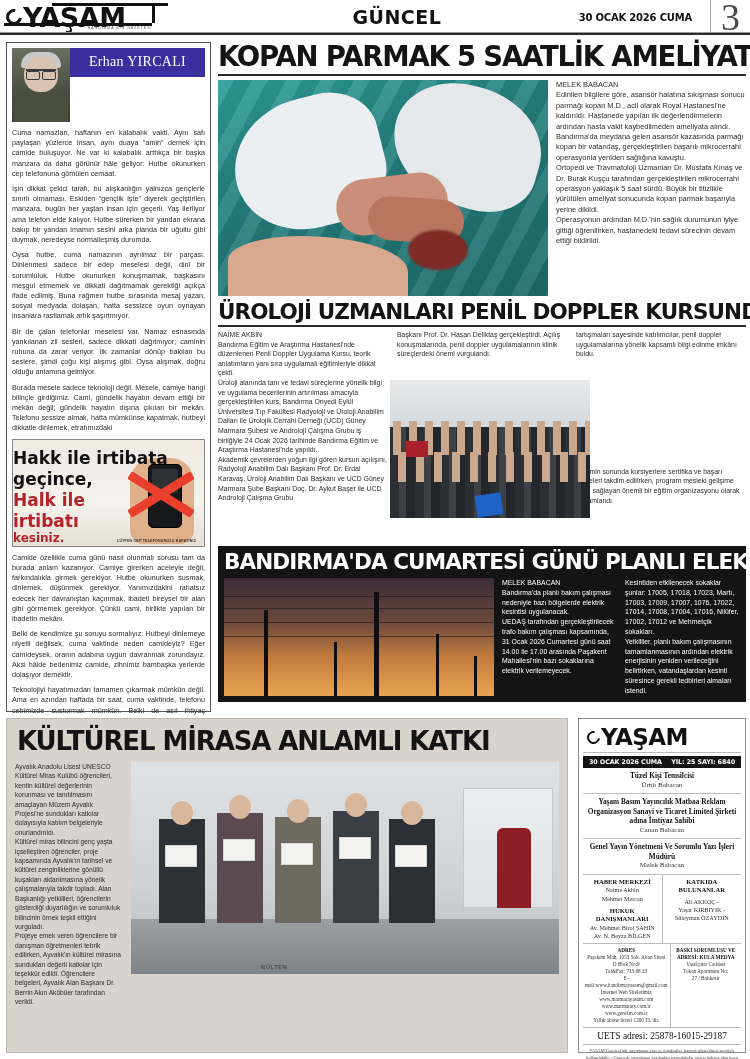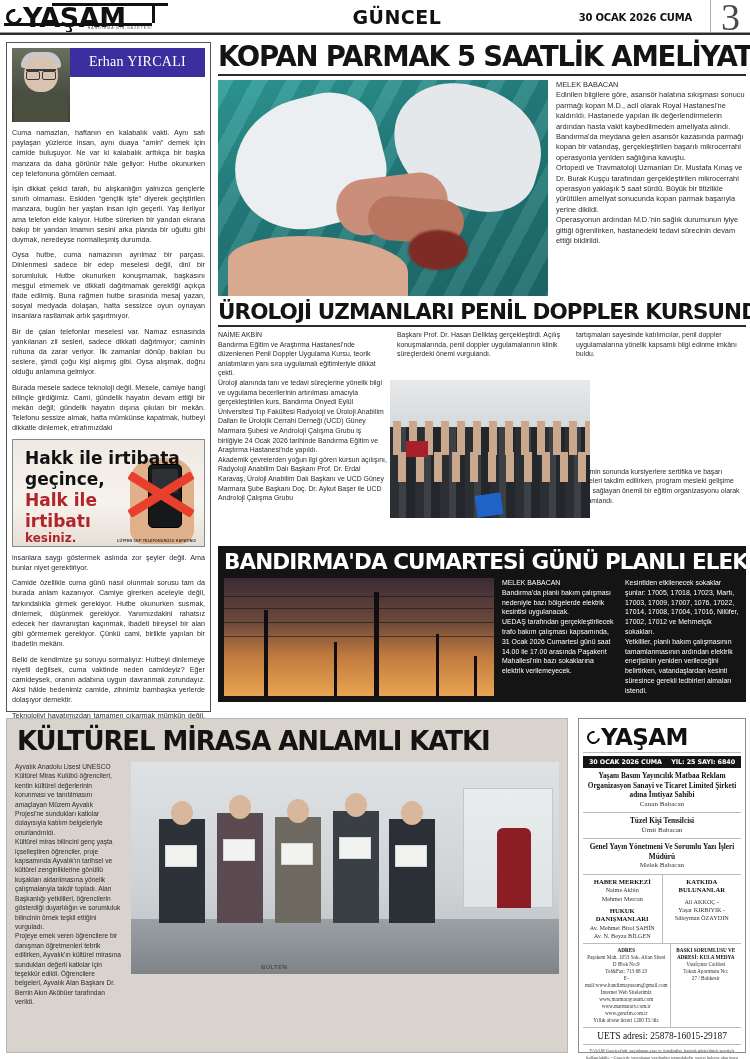--- a/index.html
+++ b/index.html
@@ -60,21 +60,21 @@
     letter-spacing: 0.3px; }
   .kicker-bar { flex:1; background:#f5c400; color:#111; text-align:center;
     font-family:"DejaVu Sans", sans-serif; font-weight:700; font-size:11px;
     line-height:14px; letter-spacing:0.2px; display:flex; flex-direction:column;
     justify-content:center; padding: 0 4px; }
   .body-text p { font-size: 7.2px; line-height: 10.2px; text-align: justify;
     color: #2b2b2b; margin-bottom: 5px; }
   .poster { width: 193px; height: 108px; margin: 4px 0 6px; position: relative;
     border: 1px solid #888; overflow: hidden;
     background: linear-gradient(#efe9e2 0%, #f6f2ec 60%, #e6dfd6 100%); }
-  .poster .ln { position:absolute; left:12px; font-family:"DejaVu Sans", sans-serif;
+  .poster .ln { position:absolute; left:0; font-family:"DejaVu Sans", sans-serif;
     font-weight:700; line-height:1; }
   .poster .l1 { top:10px; font-size:17px; color:#111; }
   .poster .l2 { top:31px; font-size:17px; color:#111; }
   .poster .l3 { top:52px; font-size:17px; color:#b5232a; }
   .poster .l4 { top:73px; font-size:17px; color:#b5232a; }
   .poster .l5 { top:92px; font-size:12px; color:#b5232a; }
   .poster .note { position:absolute; left:104px; top:99px; font-size:3.6px;
     font-weight:700; color:#333; letter-spacing:0.2px; }
   .poster .hand { position:absolute; right:10px; top:18px; width:64px; height:86px;
     background:#e0b08a; border-radius:24px 24px 14px 14px; }
@@ -245,21 +245,20 @@
       <div class="xmark"></div>
       <div class="xmark2"></div>
       <div class="ln l1">Hakk ile irtibata</div>
       <div class="ln l2">geçince,</div>
       <div class="ln l3">Halk ile</div>
       <div class="ln l4">irtibatı</div>
       <div class="ln l5">kesiniz.</div>
       <div class="note">LÜTFEN CEP TELEFONUNUZU KAPATINIZ</div>
     </div>
     <div class="body-text">
-      <p>insanlara saygı göstermek aslında zor şeyler değil. Ama bunlar niyet gerektiriyor.</p>
       <p>Camide özellikle cuma günü nasıl olunmalı sorusu tam da burada anlam kazanıyor. Camiye girerken aceleyle değil, farkındalıkla girmek gerekiyor. Hutbe okunurken susmak, dinlemek, düşünmek gerekiyor. Yanımızdakini rahatsız edecek her davranıştan kaçınmak, ibadeti bireysel bir alan gibi görmemek gerekiyor. Çünkü cami, birlikte yapılan bir ibadetin mekânı.</p>
       <p>Belki de kendimize şu soruyu sormalıyız: Hutbeyi dinlemeye niyetli değilsek, cuma vaktinde neden camideyiz? Eğer camideysek, oranın adabına uygun davranmak zorundayız. Aksi hâlde bedenimiz camide, zihnimiz bambaşka yerlerde dolaşıyor demektir.</p>
       <p>Teknolojiyi hayatımızdan tamamen çıkarmak mümkün değil. Ama en azından haftada bir saat, cuma vaktinde, telefonu cebimizde susturmak mümkün. Belki de asıl ihtiyaç duyduğumuz şey, biraz sessizlik ve biraz dikkat. Hem kendimize hem de bulunduğumuz mekâna karşı.</p>
     </div>
   </div>
 
   <div class="art1">
     <div class="hl-xl">KOPAN PARMAK 5 SAATLİK AMELİYATLA KURTARILDI</div>
     <div class="art1-rule"></div>
     <div class="art1-body">
@@ -383,26 +382,26 @@
   <div class="imprint">
     <div class="imp-logo">
       <div class="logo-moon"></div>
       <div class="logo-text">YAŞAM</div>
     </div>
     <div class="imp-bar">
       <span>30 OCAK 2026 CUMA</span>
       <span>YIL: 25   SAYI: 6840</span>
     </div>
     <div class="imp-cell">
+      <div class="t">Tüzel Kişi Temsilcisi</div>
+      <div class="v">Ümit Babacan</div>
+    </div>
+    <div class="imp-cell">
       <div class="t">Yaşam Basım Yayıncılık Matbaa Reklam Organizasyon Sanayi ve Ticaret Limited Şirketi adına İmtiyaz Sahibi</div>
       <div class="v">Canan Babacan</div>
-    </div>
-    <div class="imp-cell">
-      <div class="t">Tüzel Kişi Temsilcisi</div>
-      <div class="v">Ümit Babacan</div>
     </div>
     <div class="imp-cell">
       <div class="t">Genel Yayın Yönetmeni Ve Sorumlu Yazı İşleri Müdürü</div>
       <div class="v">Melek Babacan</div>
     </div>
     <div class="imp-row imp-small">
       <div>
         <div class="t">HABER MERKEZİ</div>
         <div class="v" style="white-space:pre-line">Naime Akbin
 Mehmet Mercan</div>

